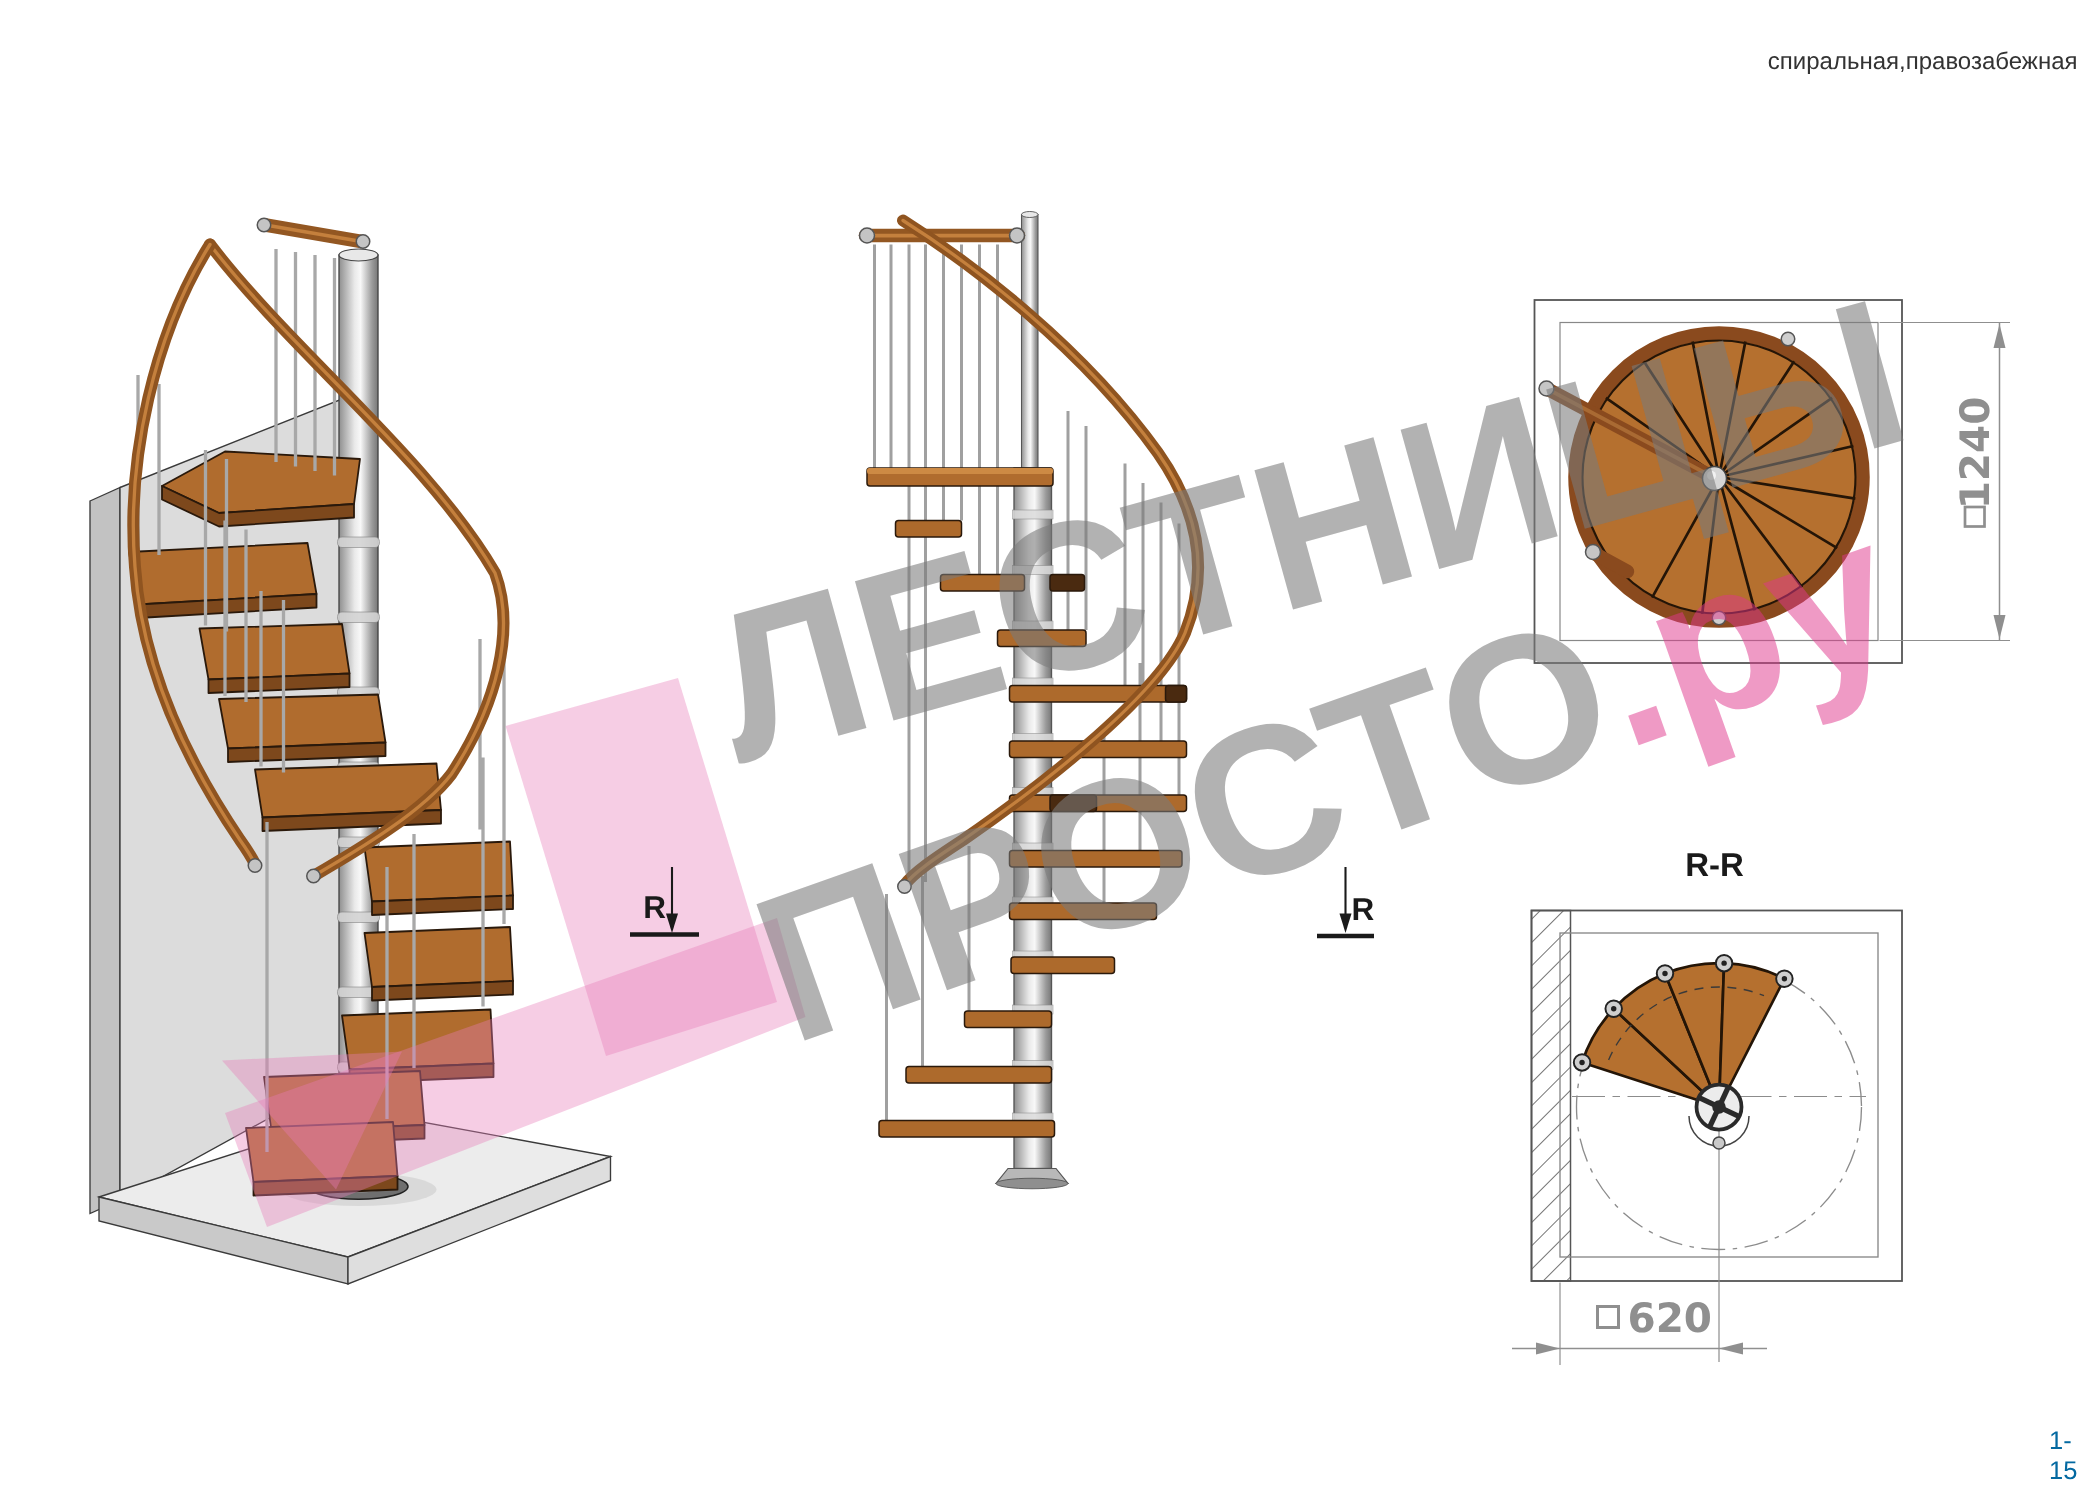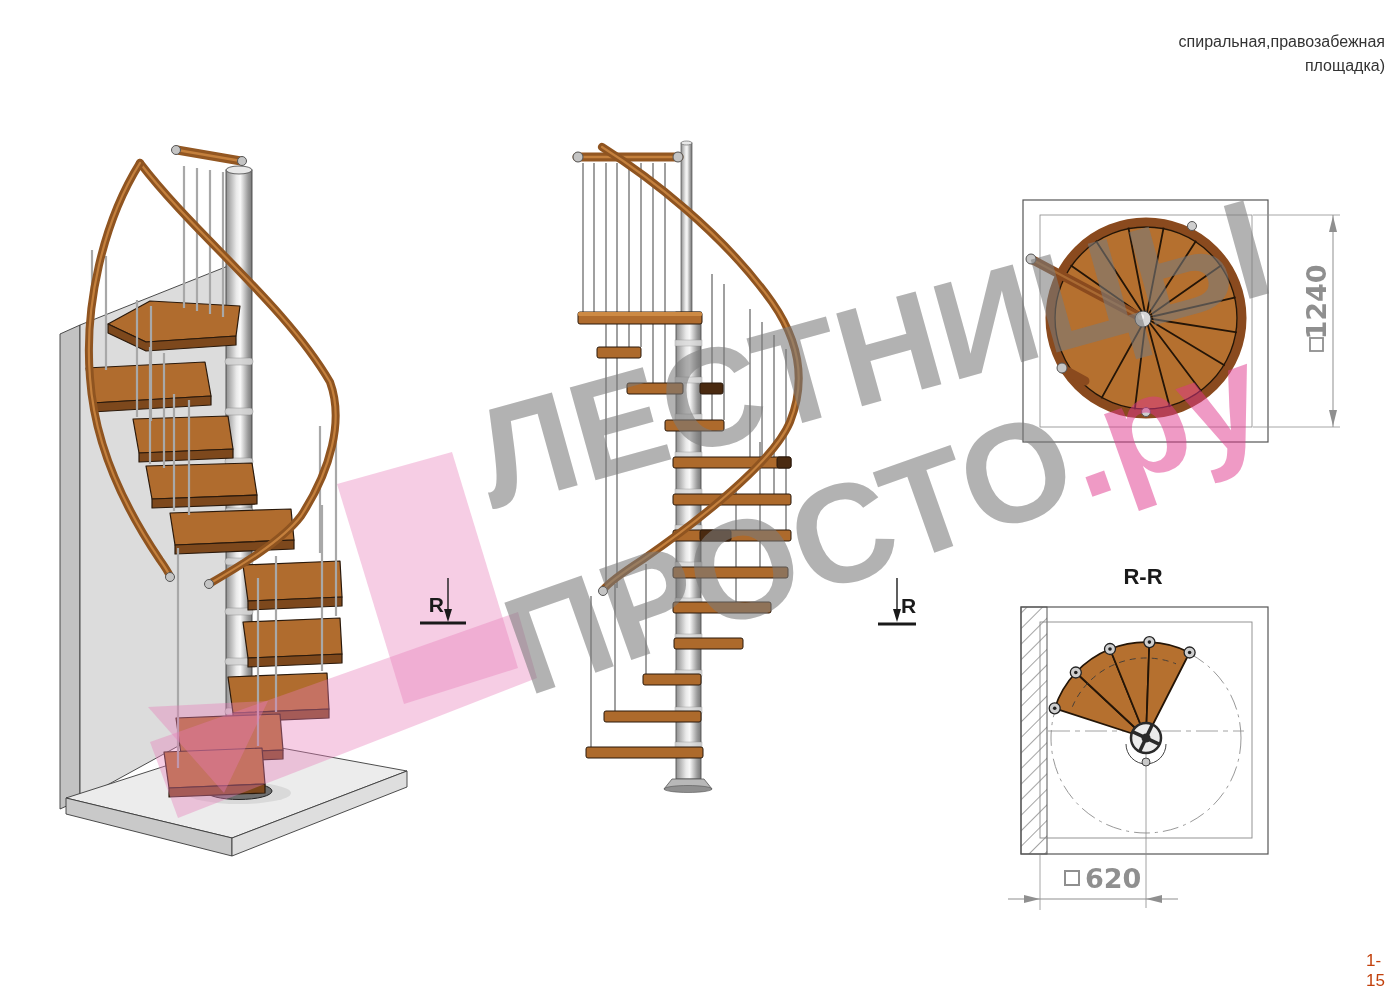--- a/index.html
+++ b/index.html
@@ -13,21 +13,21 @@
   .sheet svg{position:absolute;left:0;top:0;}
   .title-block{
     position:absolute;top:30px;right:15px;
     text-align:right;
     font-size:16px;line-height:24px;
     color:#333333;
     font-family:"Liberation Sans", sans-serif;
   }
   .page-number{
     position:absolute;left:1366px;top:951px;
-    font-size:17px;color:#c2410c;
+    font-size:17px;color:#0369a1;
     font-family:"Liberation Sans", sans-serif;
   }
   text{font-family:"Liberation Sans", sans-serif;}
   .dim-text{font-family:"DejaVu Sans", sans-serif;font-weight:bold;fill:#8f8f8f;}
   .marker-text{font-weight:bold;fill:#1a1a1a;}
   .wm-gray{fill:#7a7a7a;fill-opacity:0.58;font-weight:bold;}
   .wm-pink{fill:#e0368c;fill-opacity:0.5;font-weight:bold;}
 </style>
 </head>
 <body>
@@ -283,18 +283,17 @@
   <g>
     <line x1="897" y1="578" x2="897" y2="613" stroke="#1a1a1a" stroke-width="1.4"></line>
     <polygon points="897,622 893,609 901,609" fill="#1a1a1a"></polygon>
     <text x="901" y="613" font-size="21" class="marker-text" text-anchor="start">R</text>
     <line x1="878" y1="624" x2="916" y2="624" stroke="#1a1a1a" stroke-width="3"></line>
   </g>
 </svg>
 
 <div class="title-block">
   <div>спиральная,правозабежная</div>
-  <div>площадка)</div>
 </div>
 
 <div class="page-number">1-15</div>
 
 </div>
 
 </body></html>

